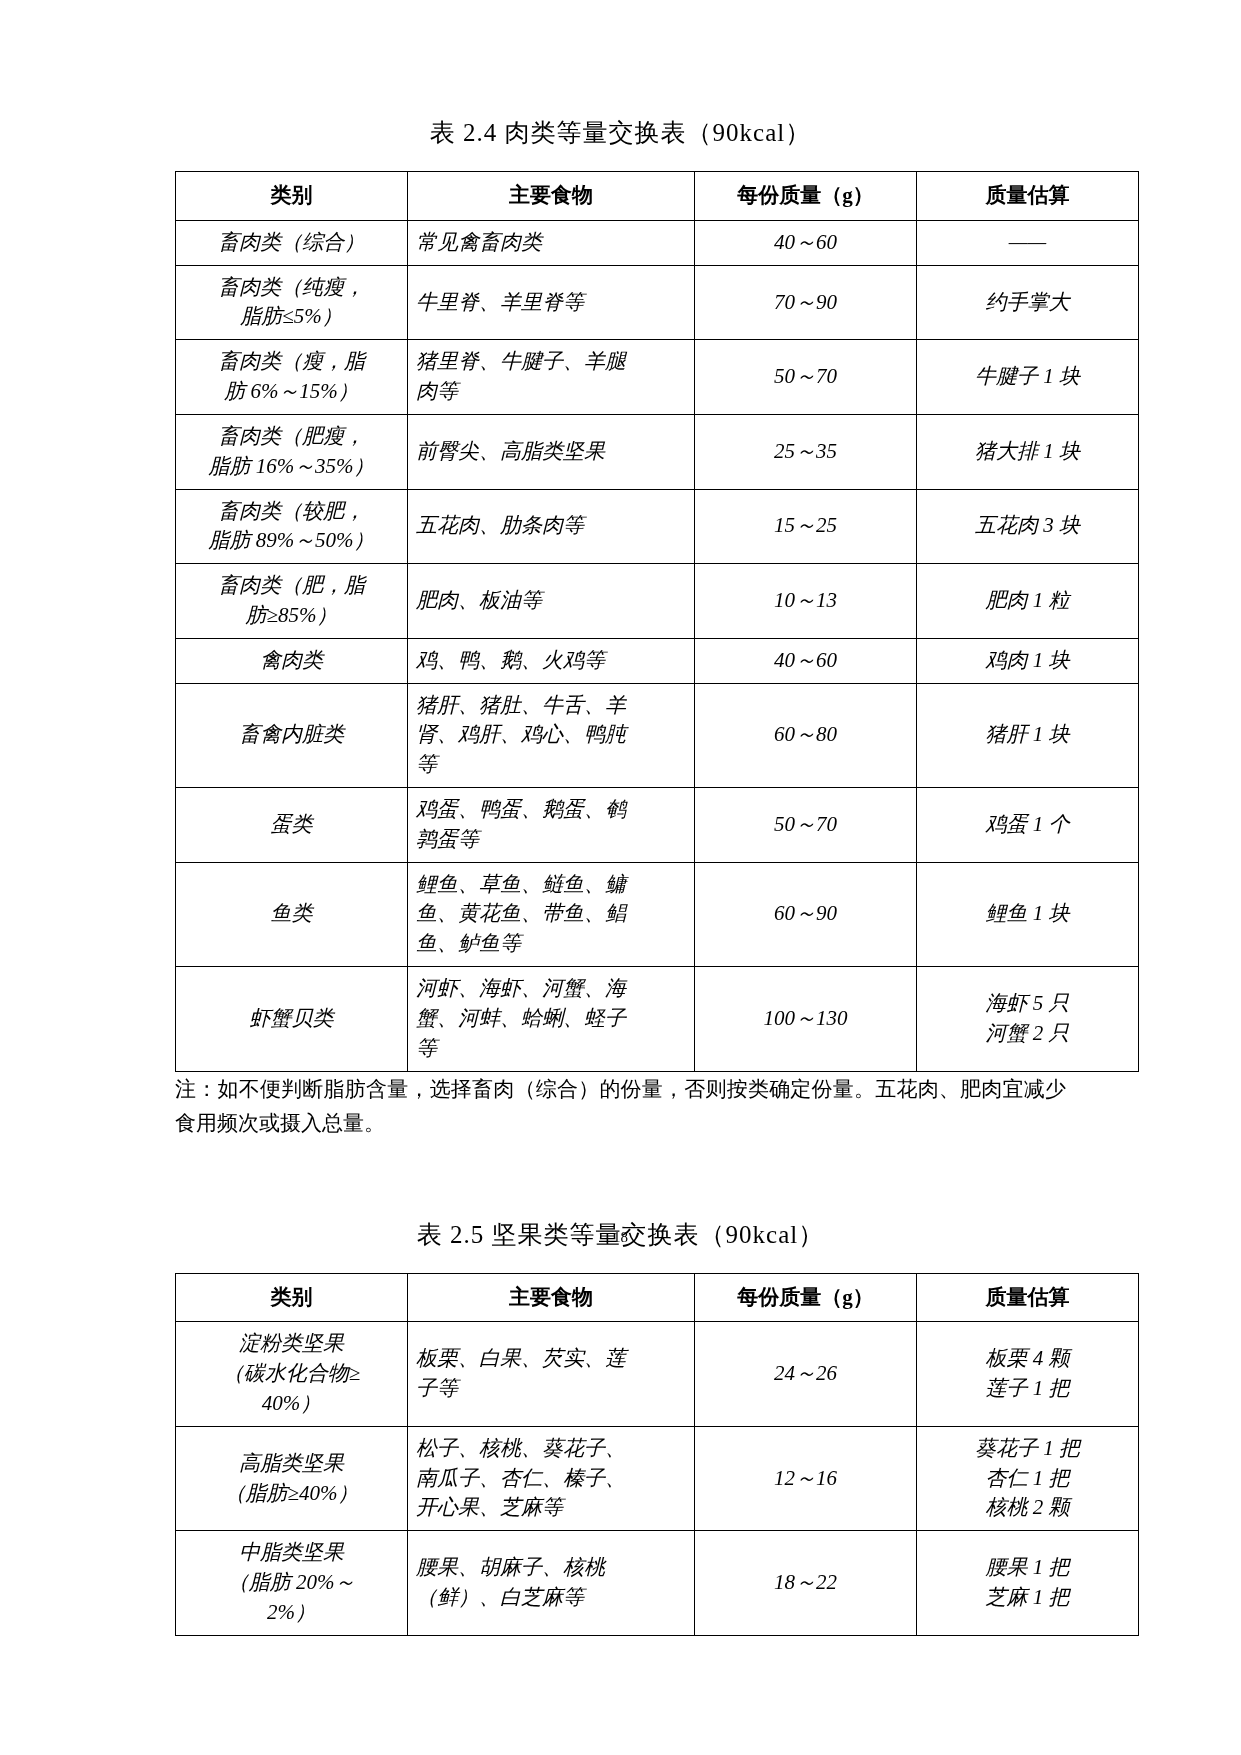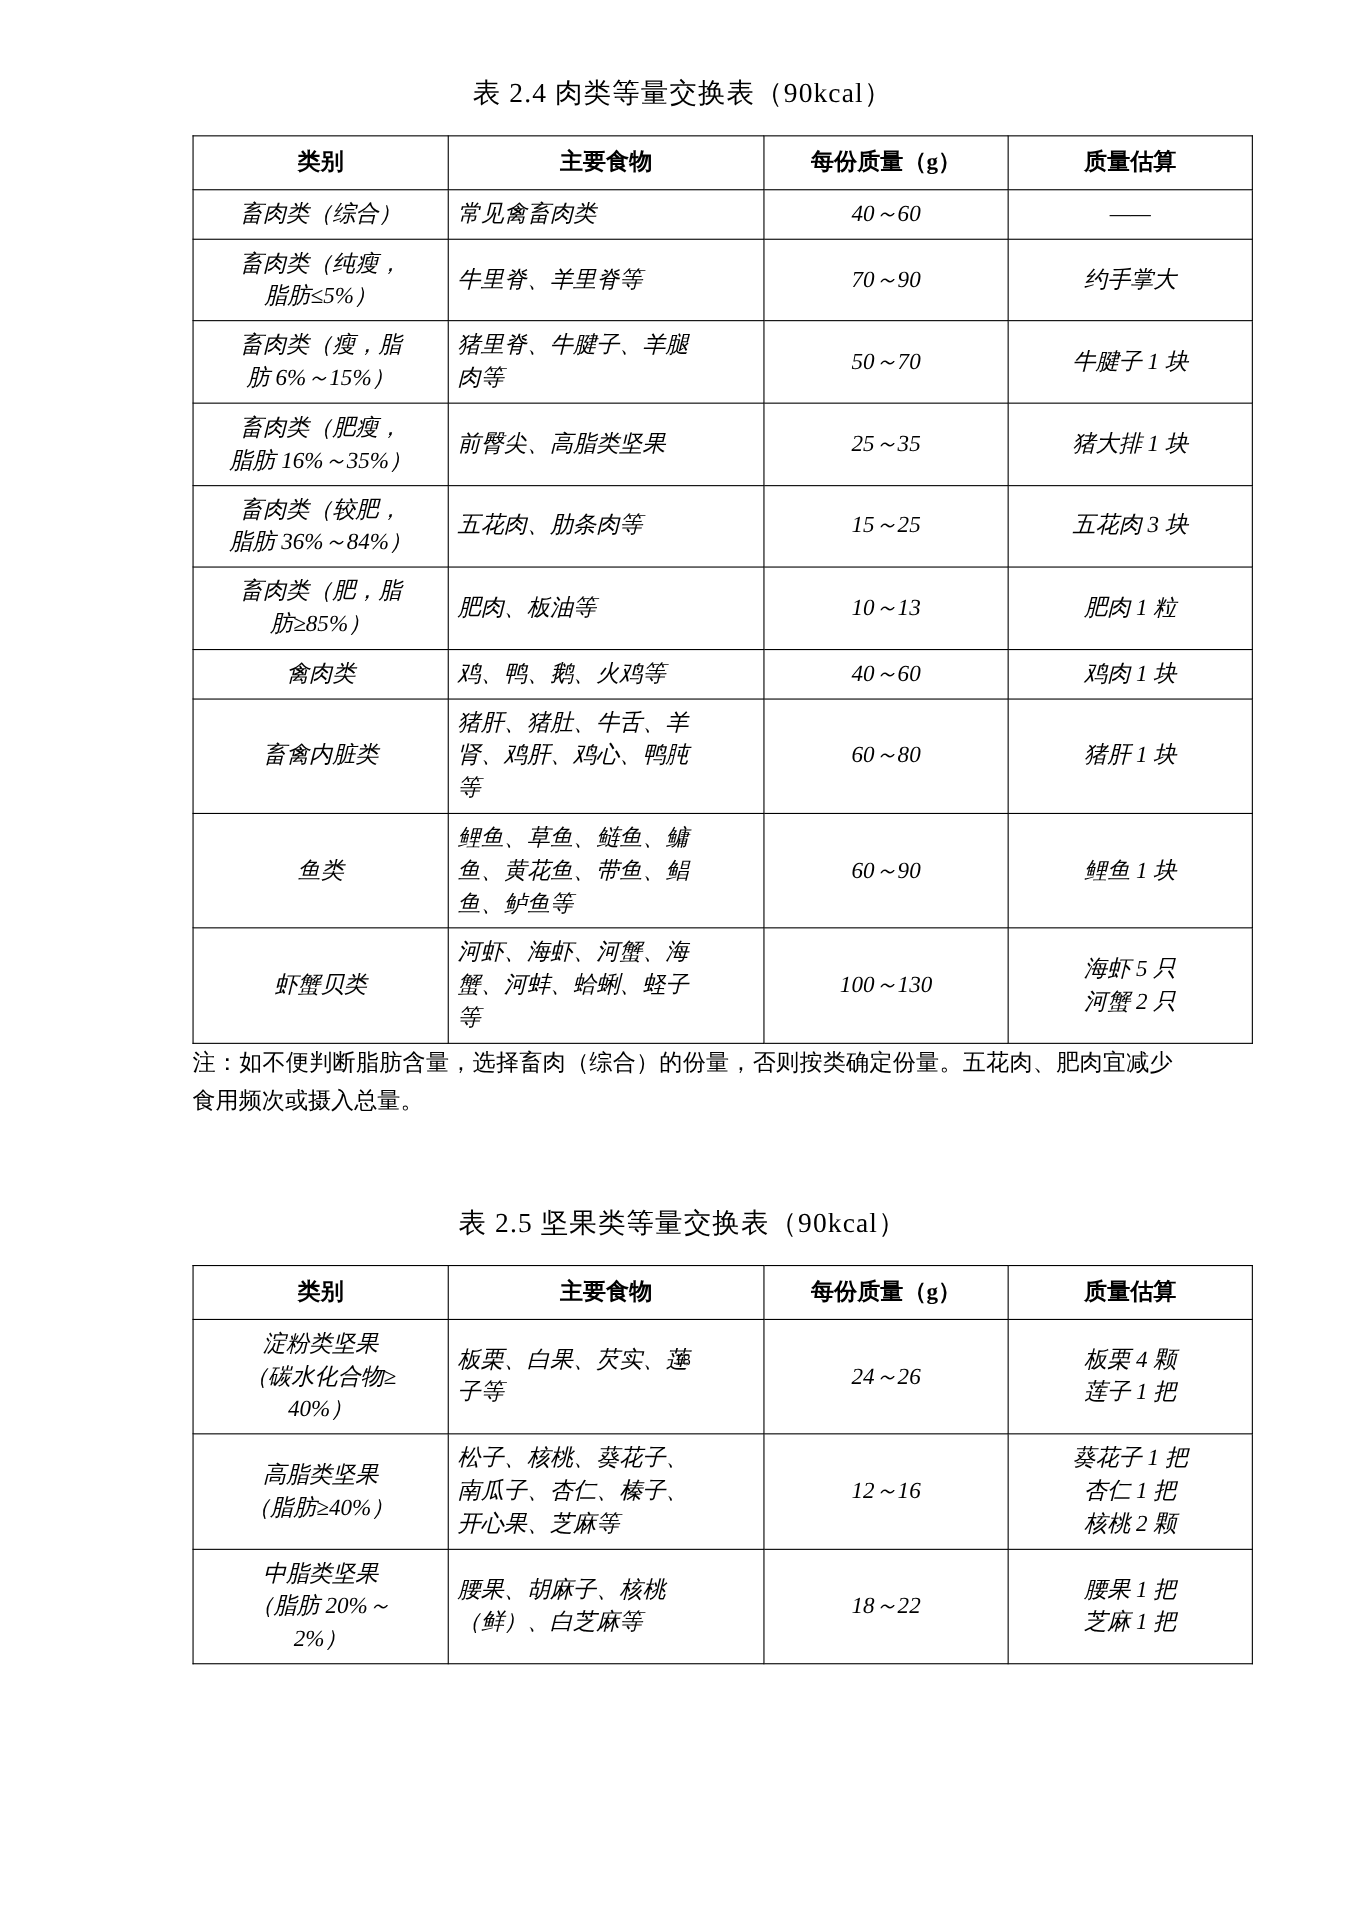--- a/index.html
+++ b/index.html
@@ -11,21 +11,21 @@
     width: 1241px;
     height: 1755px;
     font-family: "Liberation Serif", "DejaVu Serif", serif;
     color: #000000;
     position: relative;
   }
   .page {
     width: 1241px;
     height: 1324px;
     box-sizing: border-box;
-    padding: 68px 175px 0 175px;
+    padding: 116px 175px 0 175px;
     position: relative;
   }
   .table-title {
     text-align: center;
     font-size: 25px;
     letter-spacing: 1px;
     margin: 0 0 22px 0;
     font-family: "Liberation Serif", "DejaVu Serif", serif;
   }
   table.doc-table {
@@ -108,21 +108,21 @@
       </tr>
       <tr>
         <td class="c-cat multiline">畜肉类（肥瘦，
 脂肪 16%～35%）</td>
         <td class="c-food multiline">前臀尖、高脂类坚果</td>
         <td class="c-mass multiline">25～35</td>
         <td class="c-est multiline">猪大排 1 块</td>
       </tr>
       <tr>
         <td class="c-cat multiline">畜肉类（较肥，
-脂肪 36%～84%）</td>
+脂肪 89%～50%）</td>
         <td class="c-food multiline">五花肉、肋条肉等</td>
         <td class="c-mass multiline">15～25</td>
         <td class="c-est multiline">五花肉 3 块</td>
       </tr>
       <tr>
         <td class="c-cat multiline">畜肉类（肥，脂
 肪≥85%）</td>
         <td class="c-food multiline">肥肉、板油等</td>
         <td class="c-mass multiline">10～13</td>
         <td class="c-est multiline">肥肉 1 粒</td>
@@ -133,20 +133,27 @@
         <td class="c-mass multiline">40～60</td>
         <td class="c-est multiline">鸡肉 1 块</td>
       </tr>
       <tr>
         <td class="c-cat multiline">畜禽内脏类</td>
         <td class="c-food multiline">猪肝、猪肚、牛舌、羊
 肾、鸡肝、鸡心、鸭肫
 等</td>
         <td class="c-mass multiline">60～80</td>
         <td class="c-est multiline">猪肝 1 块</td>
+      </tr>
+      <tr>
+        <td class="c-cat multiline">蛋类</td>
+        <td class="c-food multiline">鸡蛋、鸭蛋、鹅蛋、鹌
+鹑蛋等</td>
+        <td class="c-mass multiline">50～70</td>
+        <td class="c-est multiline">鸡蛋 1 个</td>
       </tr>
       <tr>
         <td class="c-cat multiline">鱼类</td>
         <td class="c-food multiline">鲤鱼、草鱼、鲢鱼、鳙
 鱼、黄花鱼、带鱼、鲳
 鱼、鲈鱼等</td>
         <td class="c-mass multiline">60～90</td>
         <td class="c-est multiline">鲤鱼 1 块</td>
       </tr>
       <tr>

